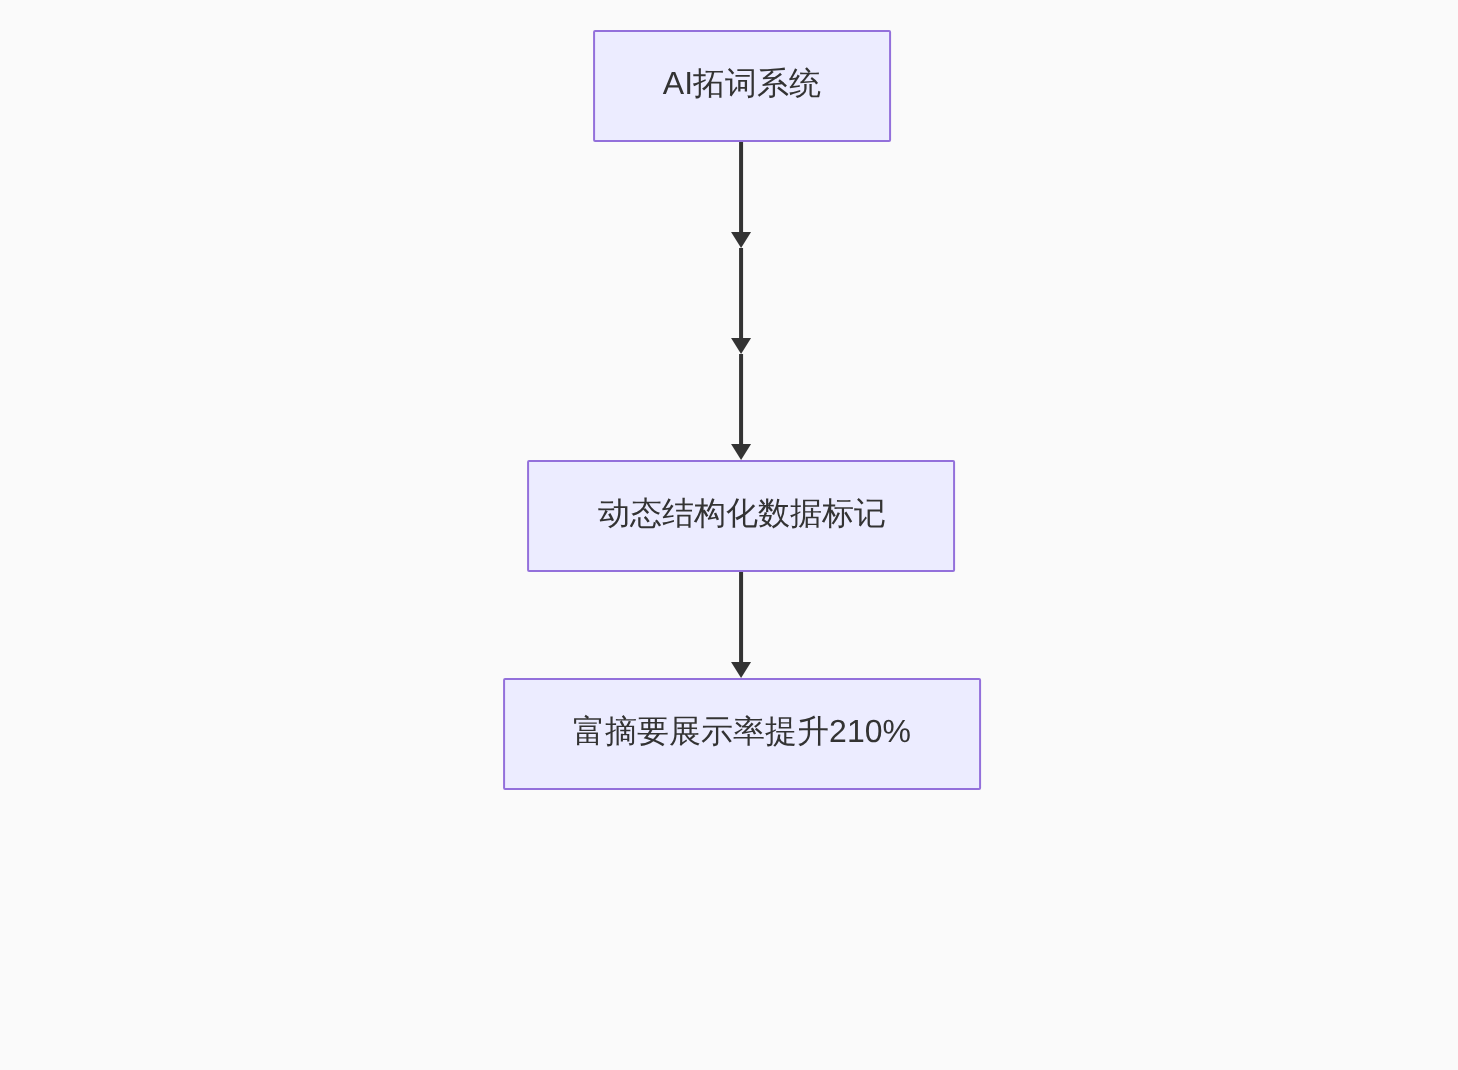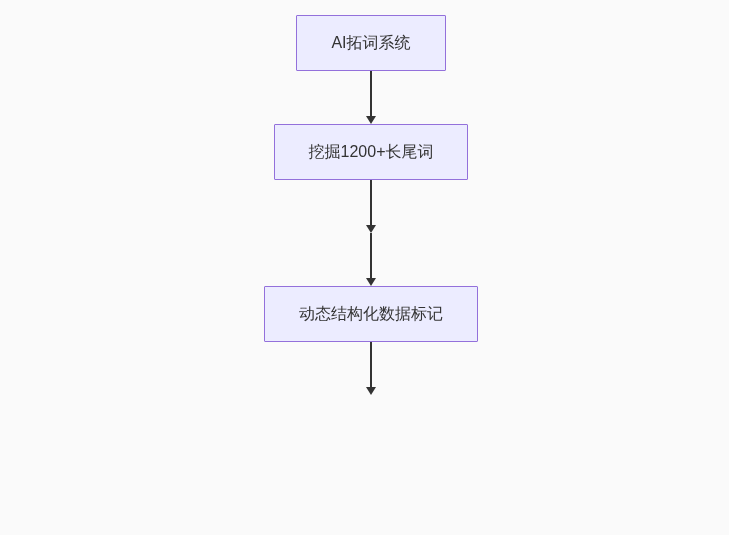--- a/index.html
+++ b/index.html
@@ -65,23 +65,20 @@
 
     <div class="node">
       <span>AI拓词系统</span>
     </div>
 
     <div class="edge">
       <div class="line"></div>
       <div class="head"></div>
     </div>
 
-    <div class="node">
-      <span>挖掘1200+长尾词</span>
-    </div>
 
     <div class="edge">
       <div class="line"></div>
       <div class="head"></div>
     </div>
 
 
     <div class="edge">
       <div class="line"></div>
       <div class="head"></div>
@@ -89,15 +86,18 @@
 
     <div class="node">
       <span>动态结构化数据标记</span>
     </div>
 
     <div class="edge">
       <div class="line"></div>
       <div class="head"></div>
     </div>
 
+    <div class="node">
+      <span>富摘要展示率提升210%</span>
+    </div>
 
   </div>
 </div>
 
 </body></html>

